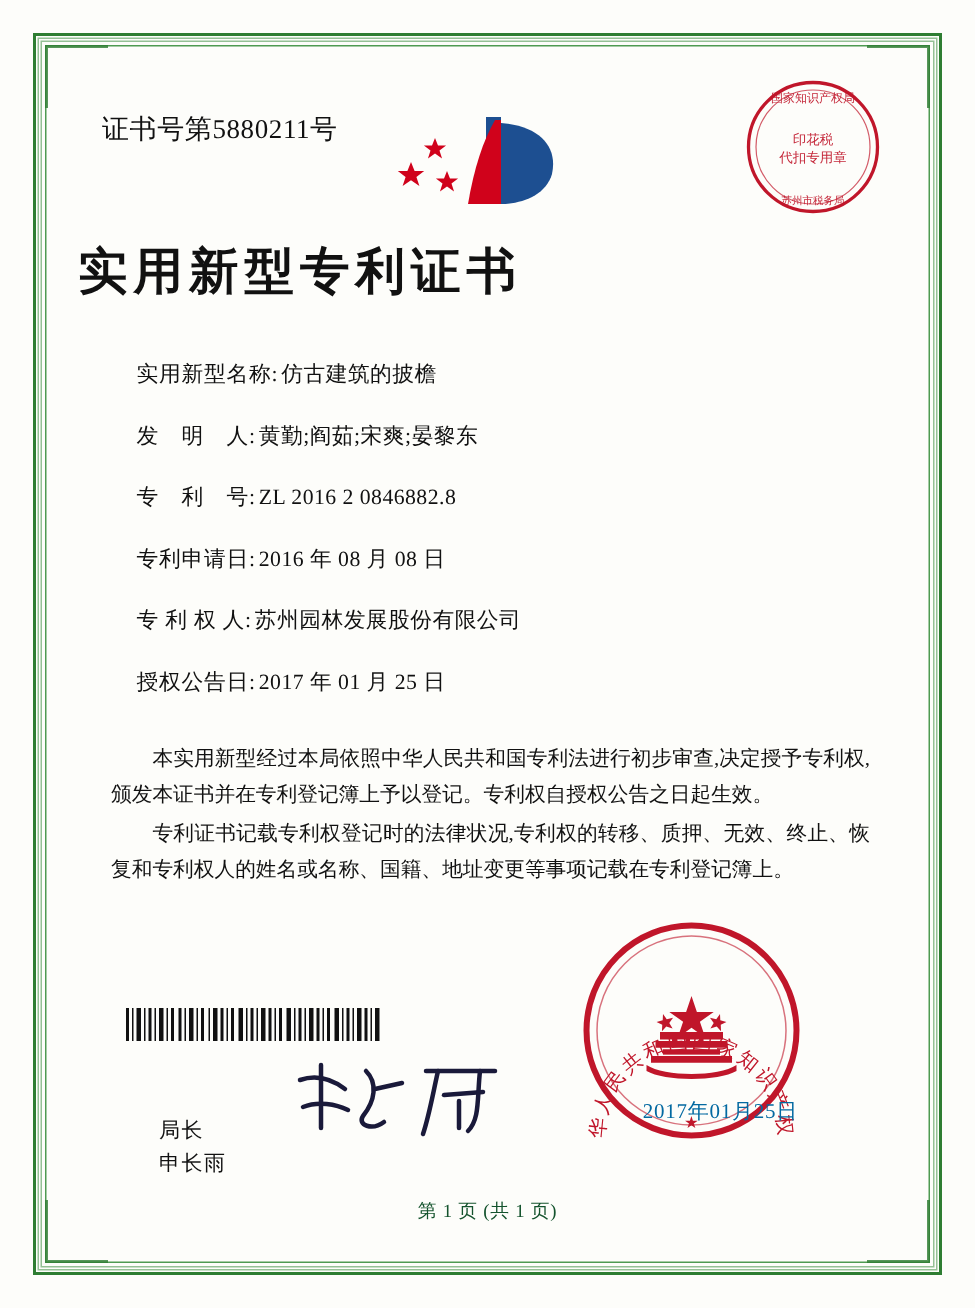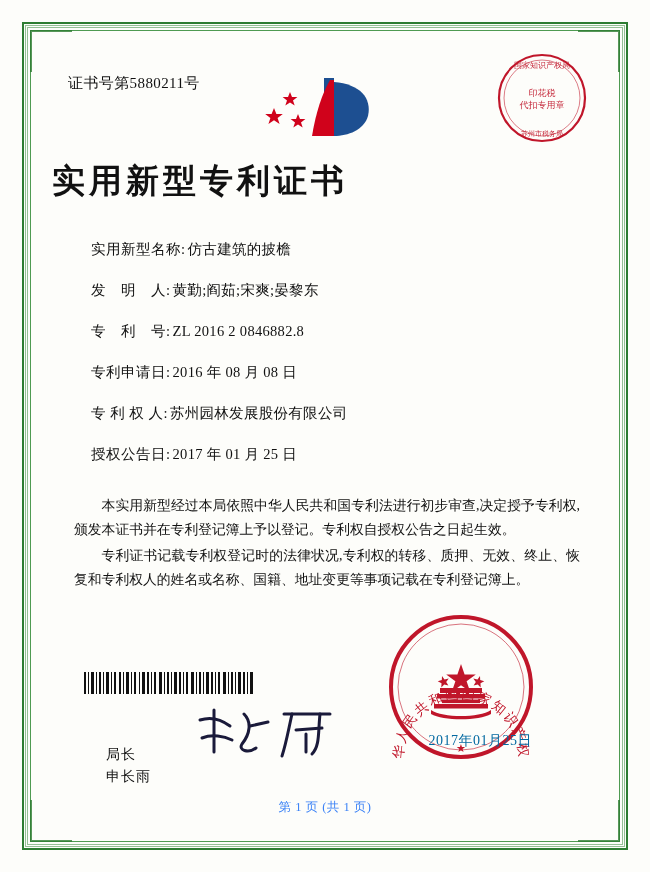--- a/index.html
+++ b/index.html
@@ -53,21 +53,21 @@
 
   .content {
     position: absolute;
     left: 52px; right: 52px; top: 44px; bottom: 44px;
   }
 
   .cert-no {
     position: absolute;
     left: 16px;
     top: 30px;
-    font-size: 15px;
+    font-size: 18px;
     letter-spacing: .4px;
   }
 
   
   .logo {
     position: absolute;
     left: 50%;
     top: 28px;
     transform: translateX(-50%);
     width: 130px;
@@ -172,21 +172,21 @@
     letter-spacing: .5px;
     font-family: "Liberation Serif", "DejaVu Serif", serif;
   }
 
   .footer {
     position: absolute;
     left: 0; right: 0;
     bottom: 12px;
     text-align: center;
     font-size: 12.5px;
-    color: #3b82f6;
+    color: #14532d;
     letter-spacing: .5px;
   }
 </style>
 </head>
 <body>
 
 <div class="page">
 
   <div class="frame-outer"></div>
   <div class="frame-deco"></div>

